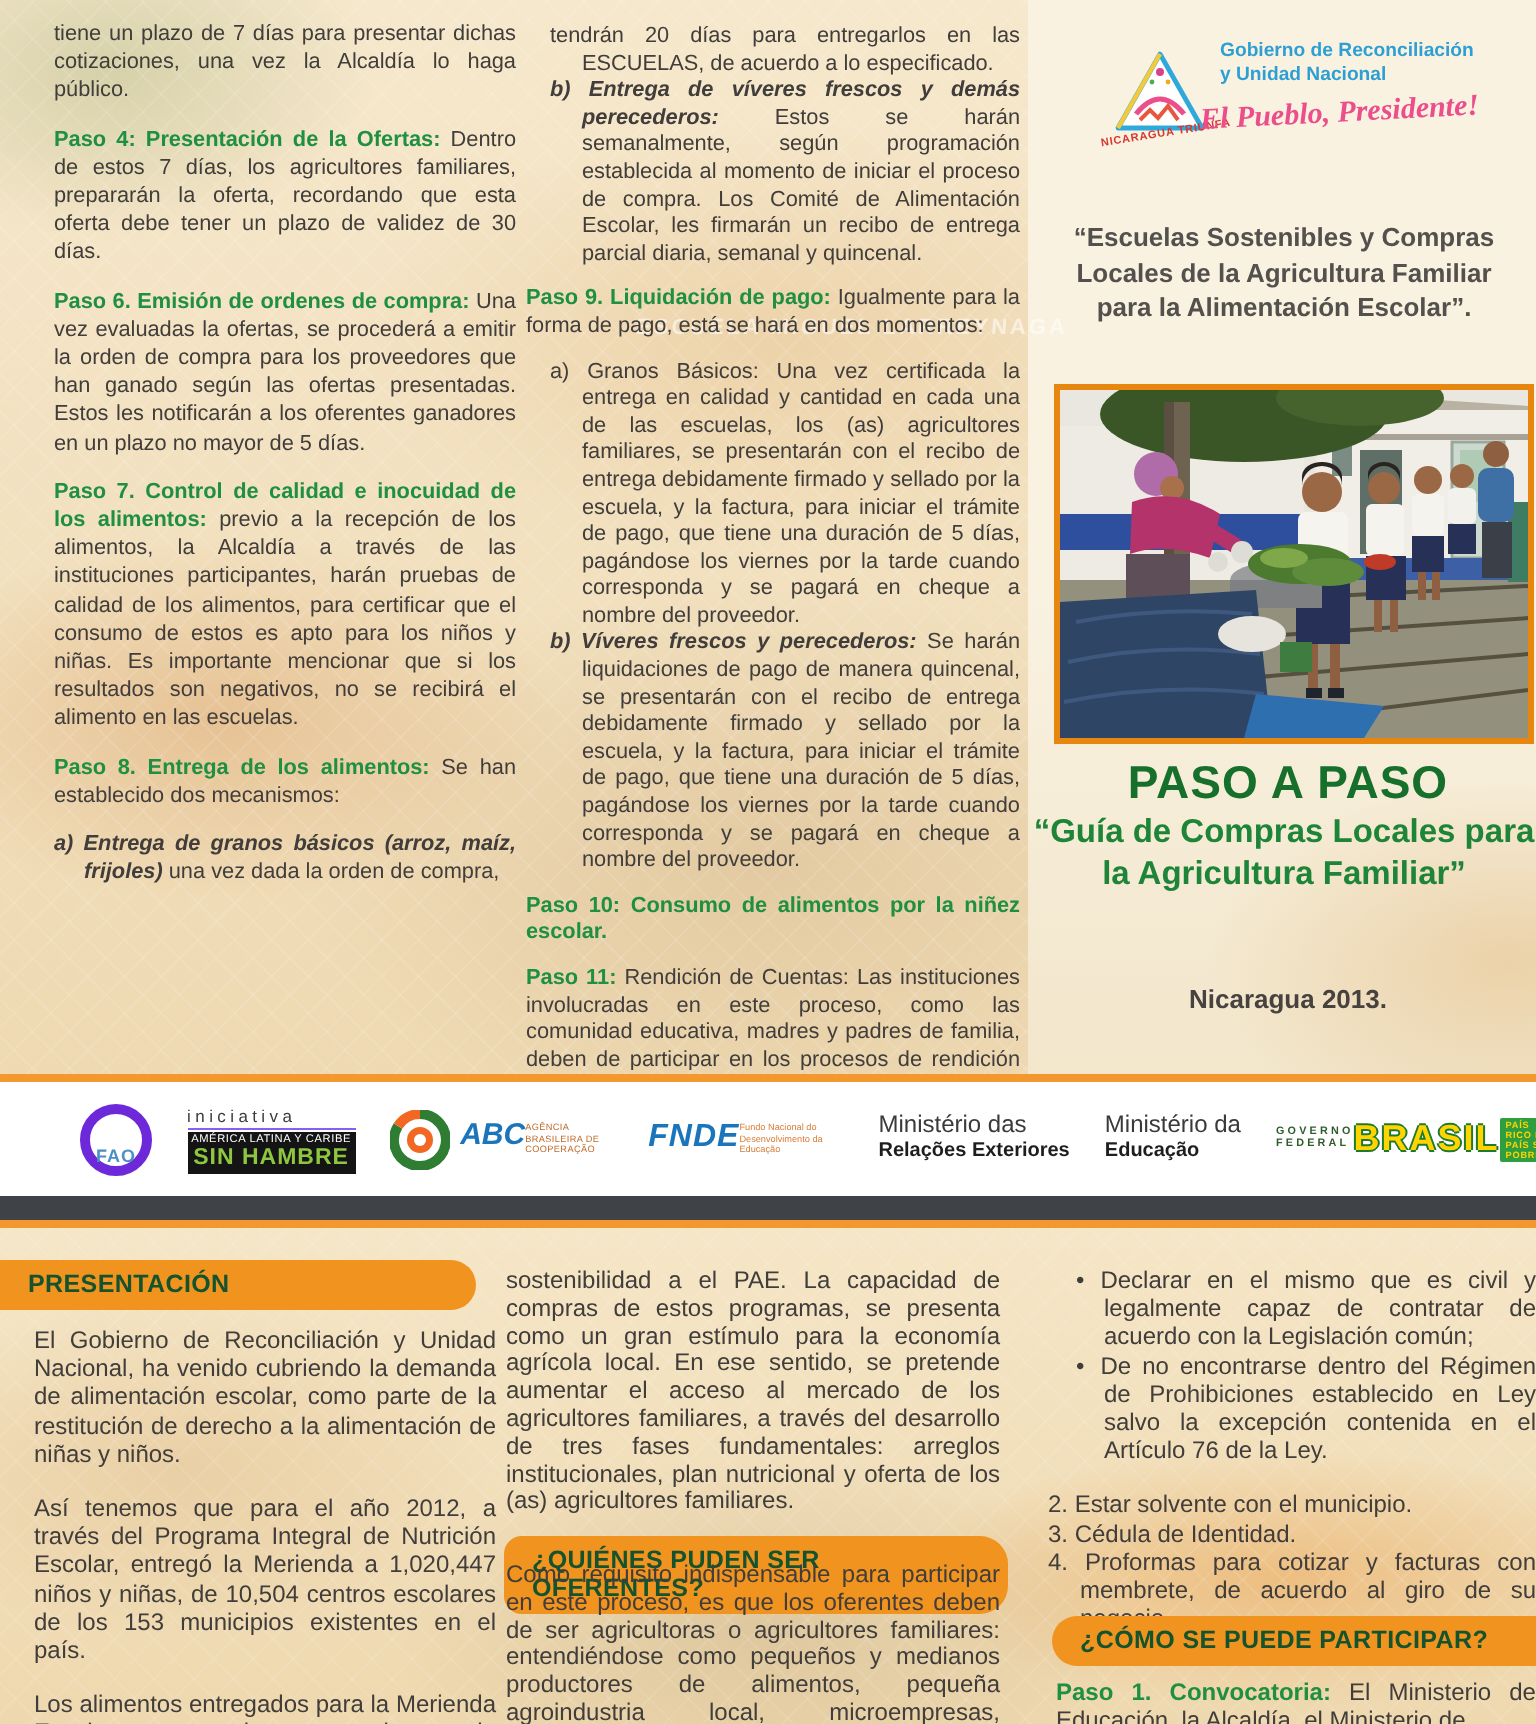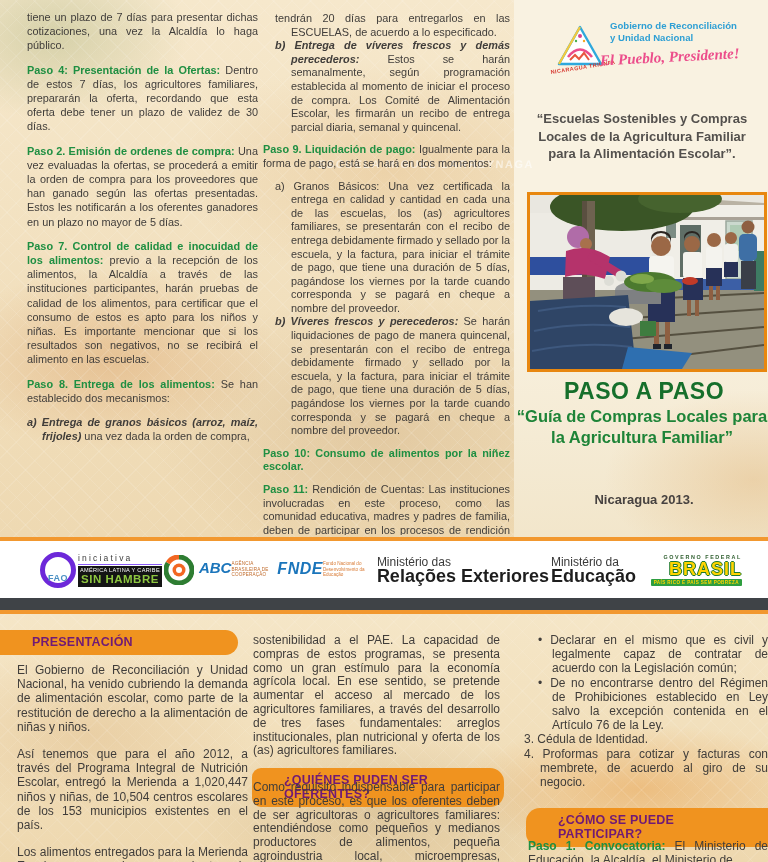--- a/index.html
+++ b/index.html
@@ -87,30 +87,30 @@
   .ini-l3{font-size:11.5px;font-weight:bold;color:#8DC63F;letter-spacing:.5px;}
   .abc-wrap{display:flex;align-items:center;gap:5px;}
   .abc-text{display:flex;flex-direction:row;align-items:flex-start;}
   .abc-label{font-size:15px;font-weight:bold;font-style:italic;color:#1B75BB;line-height:14px;}
   .abc-cap{font-size:4.6px;color:#C06A2A;width:44px;line-height:5.4px;letter-spacing:.2px;}
   .fnde{display:flex;flex-direction:row;align-items:flex-start;}
   .fnde-label{font-size:16px;font-weight:bold;font-style:italic;color:#1B75BB;line-height:15px;letter-spacing:.5px;}
   .fnde-cap{font-size:4.6px;color:#D97B35;width:52px;line-height:5.4px;}
   .ministry{text-align:left;color:#3A3A3A;}
   .ministry .l1{font-size:12px;line-height:13px;}
-  .ministry .l2{font-size:18px;font-weight:bold;color:#1E1E1E;line-height:14px;}
-  .brasil{display:flex;flex-direction:column;align-items:flex-end;width:104px;}
+  .ministry .l2{font-size:10px;font-weight:bold;color:#1E1E1E;line-height:14px;}
+  .brasil{display:flex;flex-direction:row;align-items:center;width:104px;}
   .brasil-top{font-size:5.4px;font-weight:bold;letter-spacing:1.6px;color:#2E5E2E;margin-bottom:1px;}
   .brasil-main{font-size:18px;font-weight:bold;letter-spacing:1px;color:#FFD400;line-height:17px;
     text-shadow:-1px 0 #1E7A2E,1px 0 #1E7A2E,0 -1px #1E7A2E,0 1px #1E7A2E;}
   .brasil-strip{background:#2E9E3F;color:#FFD400;font-size:4.6px;font-weight:bold;letter-spacing:.4px;
     padding:1px 3px;margin-top:1px;border-radius:1px;}
   
-  .hdr{position:absolute;background:#F0931F;color:#701a75;font-weight:bold;font-size:12.5px;
-    padding:5px 32px 6px;box-sizing:border-box;letter-spacing:.2px;}
+  .hdr{position:absolute;background:#F0931F;color:#14532d;font-weight:bold;font-size:12.5px;
+    padding:5px 14px 6px;box-sizing:border-box;letter-spacing:.2px;}
   #hdr-presentacion{left:0;top:630px;width:238px;border-radius:0 13px 13px 0;}
   #hdr-oferentes{left:252px;top:768px;width:252px;border-radius:9px 14px 14px 9px;}
   #hdr-participar{left:526px;top:808px;width:242px;border-radius:14px 0 0 14px;}
   .b-col{position:absolute;text-align:justify;font-size:12px;line-height:14.2px;}
   .b-col1{left:17px;top:663px;width:231px;}
   .b-col1 p{margin:0 0 13px;}
   .b-col2a{left:253px;top:634px;width:247px;line-height:13.8px;}
   .b-col2b{left:253px;top:781px;width:247px;line-height:13.8px;}
   .b-col3{left:524px;top:633px;width:244px;line-height:14.2px;}
   .bullet{padding-left:28px;text-indent:-14px;margin:0;}
@@ -123,21 +123,21 @@
 <body>
 
 <div class="top-bg"></div>
 <div class="right-panel-bg"></div>
 <div class="bottom-bg"></div>
 <div class="watermark">ESCUELA MIGUEL LARREYNAGA</div>
 
 <div class="col t-col1">
   <p><span>tiene un plazo de 7 días para presentar dichas cotizaciones, una vez la Alcaldía lo haga público.</span></p>
   <p><span class="lead">Paso 4: Presentación de la Ofertas:</span><span> Dentro de estos 7 días, los agricultores familiares, prepararán la oferta, recordando que esta oferta debe tener un plazo de validez de 30 días.</span></p>
-  <p><span class="lead">Paso 2. Emisión de ordenes de compra:</span><span> Una vez evaluadas la ofertas, se procederá a emitir la orden de compra para los proveedores que han ganado según las ofertas presentadas. Estos les notificarán a los oferentes ganadores en un plazo no mayor de 5 días.</span></p>
+  <p><span class="lead">Paso 6. Emisión de ordenes de compra:</span><span> Una vez evaluadas la ofertas, se procederá a emitir la orden de compra para los proveedores que han ganado según las ofertas presentadas. Estos les notificarán a los oferentes ganadores en un plazo no mayor de 5 días.</span></p>
   <p><span class="lead">Paso 7. Control de calidad e inocuidad de los alimentos:</span><span> previo a la recepción de los alimentos, la Alcaldía a través de las instituciones participantes, harán pruebas de calidad de los alimentos, para certificar que el consumo de estos es apto para los niños y niñas. Es importante mencionar que si los resultados son negativos, no se recibirá el alimento en las escuelas.</span></p>
   <p><span class="lead">Paso 8. Entrega de los alimentos:</span><span> Se han establecido dos mecanismos:</span></p>
   <p class="hang1"><span class="it-lead">a) Entrega de granos básicos (arroz, maíz, frijoles)</span><span> una vez dada la orden de compra,</span></p>
 </div>
 
 <div class="col t-col2">
   <p class="hang2"><span>tendrán 20 días para entregarlos en las ESCUELAS, de acuerdo a lo especificado.</span></p>
   <p class="hang2 gap"><span class="it-lead">b) Entrega de víveres frescos y demás perecederos:</span><span> Estos se harán semanalmente, según programación establecida al momento de iniciar el proceso de compra. Los Comité de Alimentación Escolar, les firmarán un recibo de entrega parcial diaria, semanal y quincenal.</span></p>
   <p><span class="lead">Paso 9. Liquidación de pago:</span><span> Igualmente para la forma de pago, está se hará en dos momentos:</span></p>
   <p class="hang2"><span>a) Granos Básicos: Una vez certificada la entrega en calidad y cantidad en cada una de las escuelas, los (as) agricultores familiares, se presentarán con el recibo de entrega debidamente firmado y sellado por la escuela, y la factura, para iniciar el trámite de pago, que tiene una duración de 5 días, pagándose los viernes por la tarde cuando corresponda y se pagará en cheque a nombre del proveedor.</span></p>
@@ -294,19 +294,20 @@
   <p style="margin:0">sostenibilidad a el PAE. La capacidad de compras de estos programas, se presenta como un gran estímulo para la economía agrícola local. En ese sentido, se pretende aumentar el acceso al mercado de los agricultores familiares, a través del desarrollo de tres fases fundamentales: arreglos institucionales, plan nutricional y oferta de los (as) agricultores familiares.</p>
 </div>
 <div class="hdr" id="hdr-oferentes">¿QUIÉNES PUDEN SER OFERENTES?</div>
 <div class="b-col b-col2b">
   <p style="margin:0">Como requisito indispensable para participar en este proceso, es que los oferentes deben de ser agricultoras o agricultores familiares: entendiéndose como pequeños y medianos productores de alimentos, pequeña agroindustria local, microempresas, asociaciones y cooperativas. El Ministerio de Economía Familiar</p>
 </div>
 
 <div class="b-col b-col3">
   <p class="bullet">Declarar en el mismo que es civil y legalmente capaz de contratar de acuerdo con la Legislación común;</p>
   <p class="bullet">De no encontrarse dentro del Régimen de Prohibiciones establecido en Ley salvo la excepción contenida en el Artículo 76 de la Ley.</p>
+  <p class="num first">2. Estar solvente con el municipio.</p>
   <p class="num">3. Cédula de Identidad.</p>
   <p class="num">4. Proformas para cotizar y facturas con membrete, de acuerdo al giro de su negocio.</p>
 </div>
 <div class="hdr" id="hdr-participar">¿CÓMO SE PUEDE PARTICIPAR?</div>
 <div class="b-col b-col3p">
   <p style="margin:0"><span class="lead">Paso 1. Convocatoria:</span><span> El Ministerio de Educación, la Alcaldía, el Ministerio de</span></p>
 </div>
 
 </body></html>

